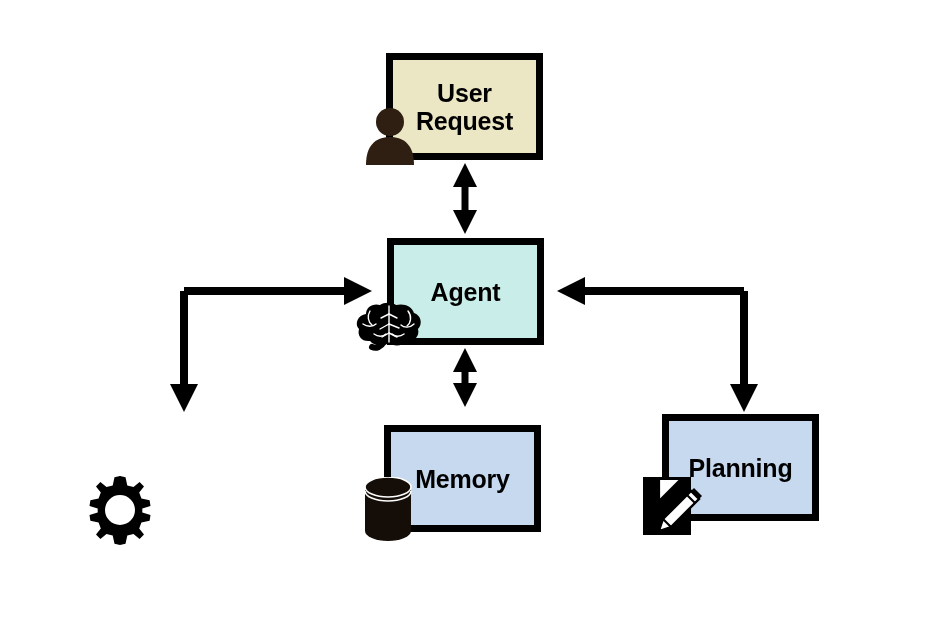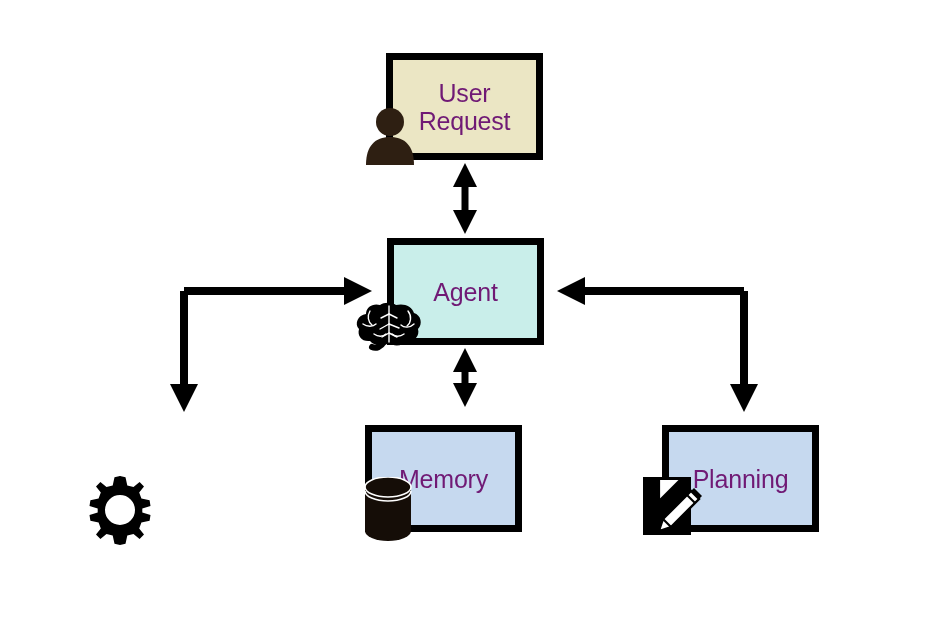--- a/index.html
+++ b/index.html
@@ -24,24 +24,24 @@
     position: absolute;
     box-sizing: border-box;
     border: 7px solid #000000;
     display: flex;
     align-items: center;
     justify-content: center;
     text-align: center;
   }
   .node-label {
     font-family: "Liberation Sans", sans-serif;
-    font-weight: normal;
+    font-weight: bold;
     font-size: 25px;
     line-height: 1.12;
-    color: #701a75;
+    color: #000000;
     letter-spacing: -0.2px;
     white-space: pre-line;
   }
   .icon-layer {
     position: absolute;
     pointer-events: none;
   }
   .svg-ico { display: block; }
 </style>
 </head>
@@ -89,25 +89,25 @@
   <div class="node" style="left:386px;top:53px;width:157px;height:107px;background:#ebe6c4;">
     <span class="node-label">User
 Request</span>
   </div>
 
   <div class="node" style="left:387px;top:238px;width:157px;height:107px;background:#c9eeea;text-align:center;">
     <span class="node-label">Agent</span>
   </div>
 
 
-  <div class="node" style="left:365px;top:425px;width:157px;height:107px;background:#c6d9ef;align-items:center;">
+  <div class="node" style="left:384px;top:425px;width:157px;height:107px;background:#c6d9ef;align-items:center;">
     <span class="node-label">Memory</span>
   </div>
 
-  <div class="node" style="left:662px;top:425px;width:157px;height:107px;background:#c6d9ef;">
+  <div class="node" style="left:662px;top:414px;width:157px;height:107px;background:#c6d9ef;">
     <span class="node-label">Planning</span>
   </div>
 
   <div class="icon-layer" style="left:362px;top:105px;width:56px;height:60px;">
     <svg class="svg-ico" width="56" height="60" viewBox="0 0 56 60">
       <circle cx="28" cy="17" r="14" fill="#2e1f12"></circle>
       <path d="M4,60 C4,41 13,32 28,32 C43,32 52,41 52,60 Z" fill="#2e1f12"></path>
     </svg>
   </div>
 

